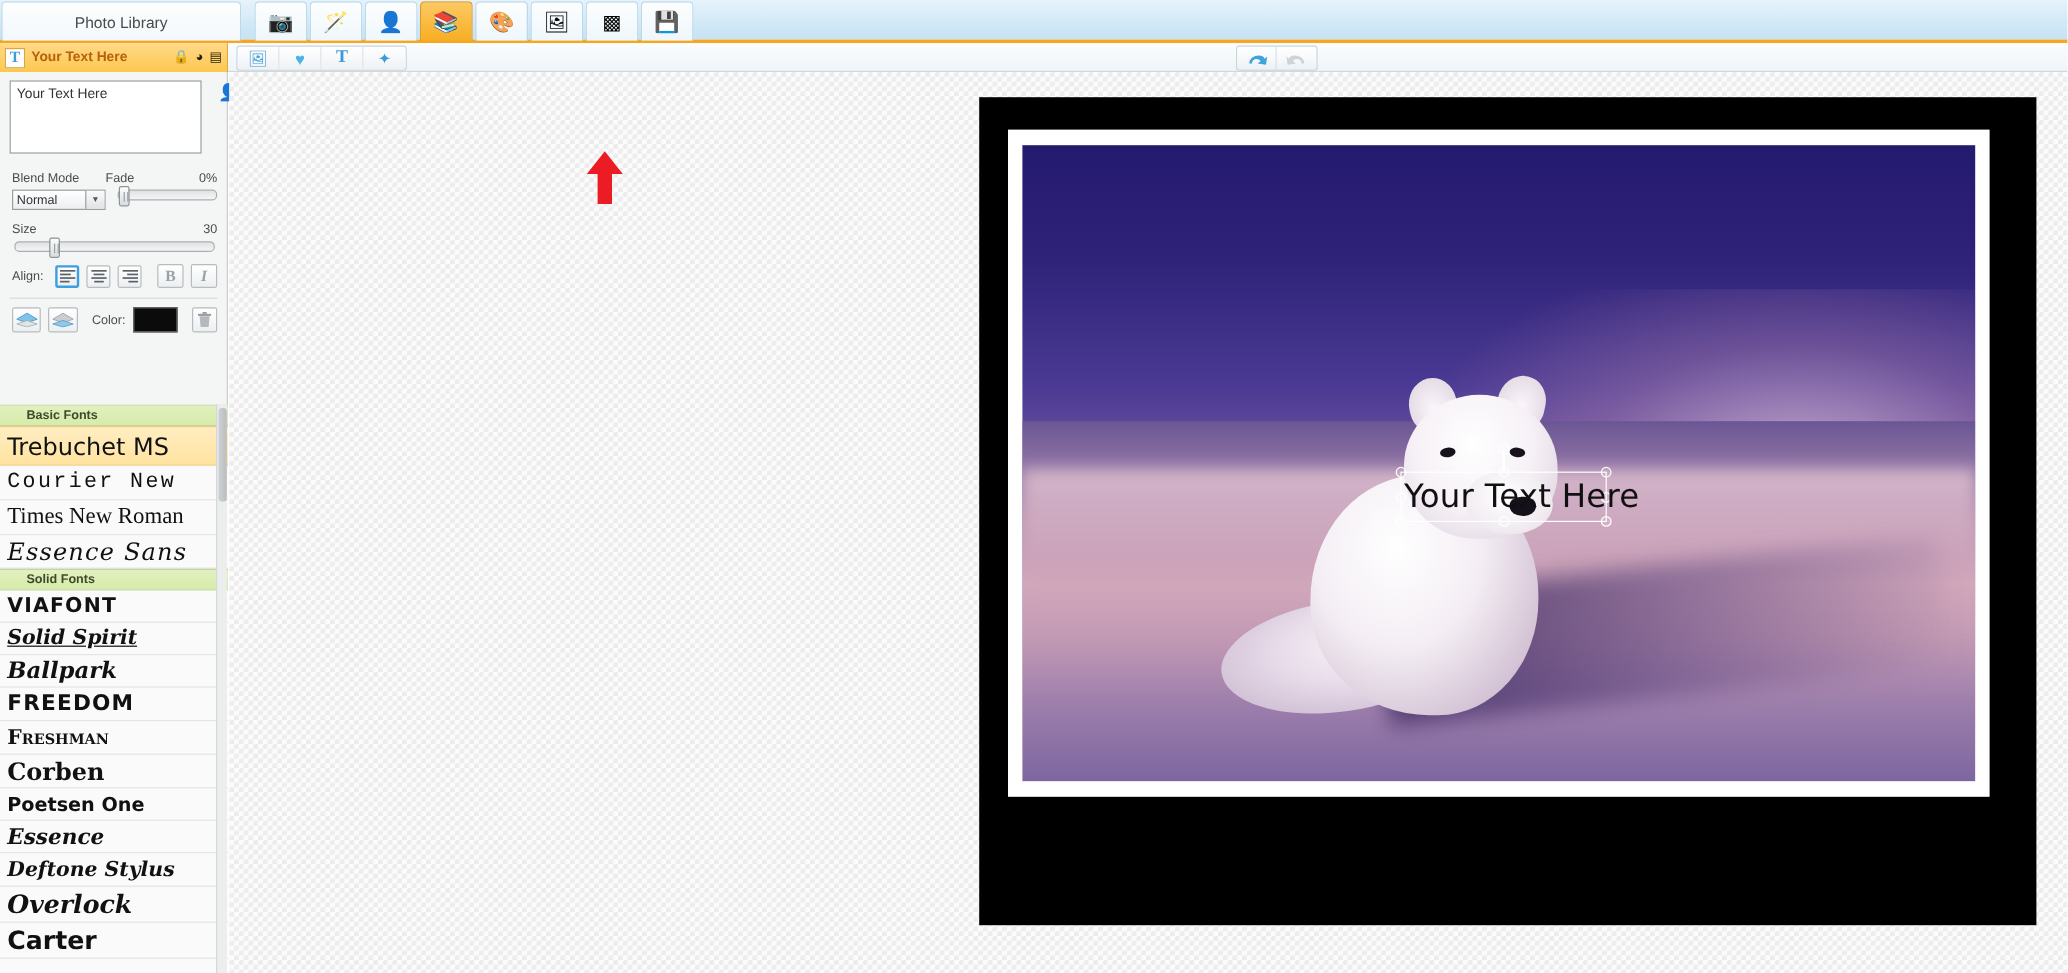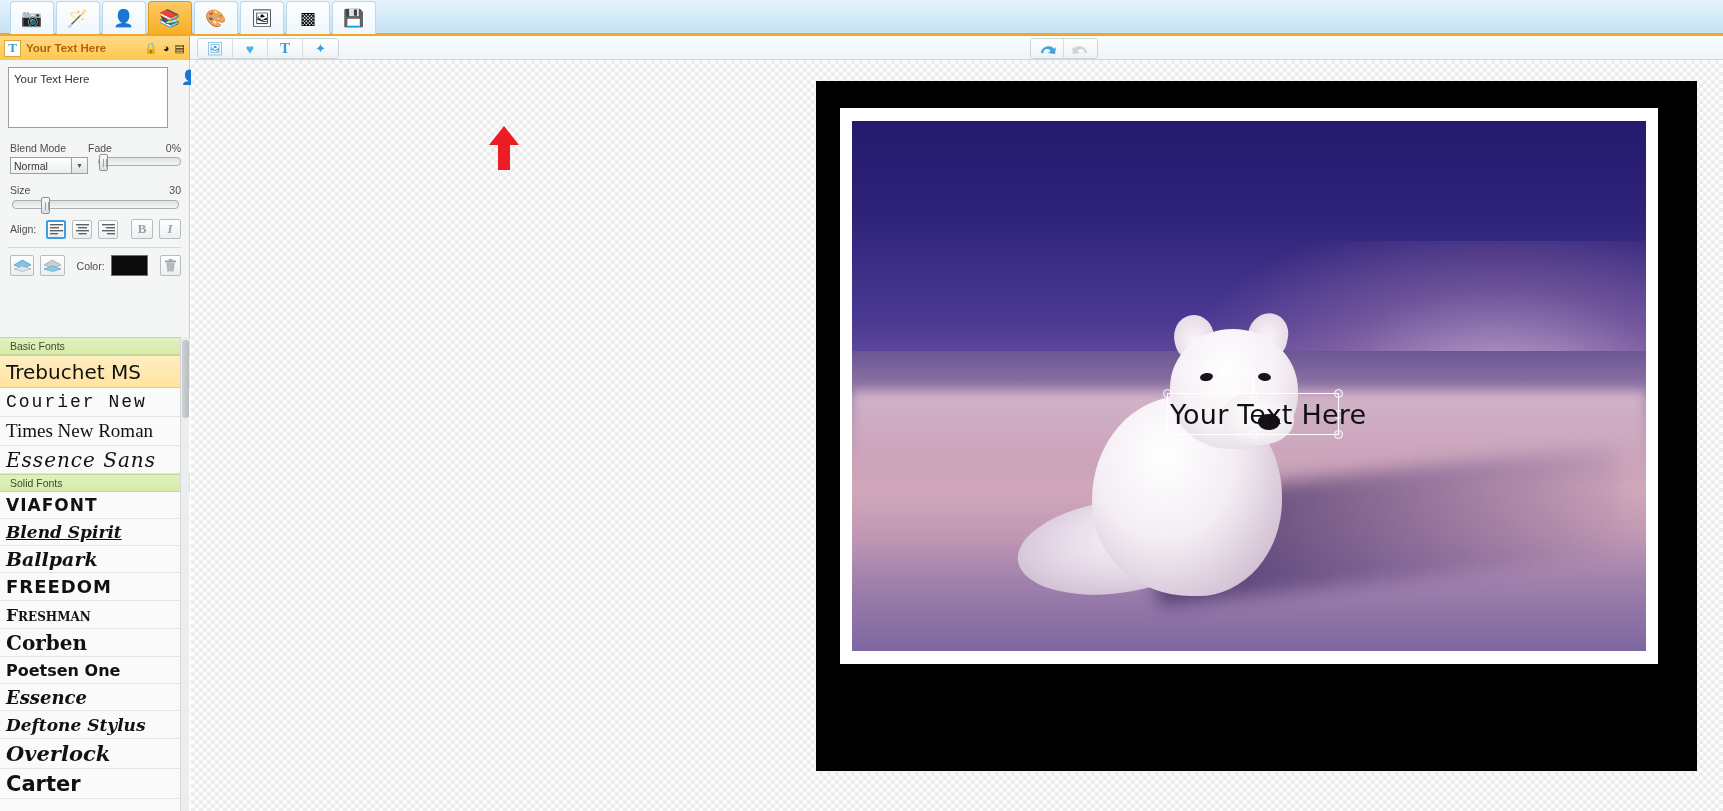--- a/index.html
+++ b/index.html
@@ -139,21 +139,21 @@
   .bi.it{ font-style:italic; }
 
   .divline{ height:1px; background:#d7dadc; margin:8px 8px 0 8px; }
 
   .color-row{ margin:7px 8px 0 10px; display:flex; align-items:center; gap:6px; }
   .swatch{ width:42px;height:21px;background:#0b0b0b;border:1px solid #6d7073; }
 
   .fonthdr{
     background:linear-gradient(to bottom,#e2f0c0,#d6ebaa);
     border-top:1px solid #c3d79a; border-bottom:1px solid #c3d79a;
-    font-size:10.5px; color:#3f4a2b; padding:2px 10px; font-weight:normal;
+    font-size:10.5px; color:#3f4a2b; padding:2px 22px; font-weight:bold;
   }
   .fontlist{
     position:absolute; left:0; top:277px; width:190px; height:534px;
     overflow:hidden; background:#fafafa;
   }
   .fitem{
     border-bottom:1px solid #e4e4e4; padding:2px 6px;
     color:#111; white-space:nowrap; overflow:hidden;
     display:flex; align-items:center;
   }
@@ -278,20 +278,23 @@
     border-left:15px solid transparent; border-right:15px solid transparent;
     border-bottom:19px solid #ec1c24;
   }
 </style>
 </head>
 <body>
 
 <div id="app">
 
   <div class="topbar">
+    <div class="lib-tab">
+      <span>Photo Library</span>
+    </div>
     <div class="tabgap"></div>
     <div class="icon-tab">
       <span>📷</span>
     </div>
     <div class="icon-tab">
       <span>🪄</span>
     </div>
     <div class="icon-tab">
       <span>👤</span>
     </div>
@@ -463,21 +466,21 @@
       <div class="fitem" style="height:28px">
         <span style="font-family:'DejaVu Serif',serif;font-style:italic;font-size:20px;letter-spacing:1px">Essence Sans</span>
       </div>
 
       <div class="fonthdr">Solid Fonts</div>
 
       <div class="fitem" style="height:27px">
         <span style="font-family:'DejaVu Sans',sans-serif;font-weight:bold;font-size:17px;letter-spacing:1px">VIAFONT</span>
       </div>
       <div class="fitem" style="height:27px">
-        <span style="font-family:'DejaVu Serif',serif;font-weight:bold;font-style:italic;font-size:17px;text-decoration:underline">Blend Spirit</span>
+        <span style="font-family:'DejaVu Serif',serif;font-weight:bold;font-style:italic;font-size:17px;text-decoration:underline">Solid Spirit</span>
       </div>
       <div class="fitem" style="height:27px">
         <span style="font-family:'DejaVu Serif',serif;font-weight:bold;font-style:italic;font-size:19px">Ballpark</span>
       </div>
       <div class="fitem" style="height:28px">
         <span style="font-family:'DejaVu Sans',sans-serif;font-weight:bold;font-size:18px;letter-spacing:1px">FREEDOM</span>
       </div>
       <div class="fitem" style="height:28px">
         <span style="font-family:'DejaVu Serif',serif;font-weight:bold;font-size:17px;font-variant:small-caps">Freshman</span>
       </div>

